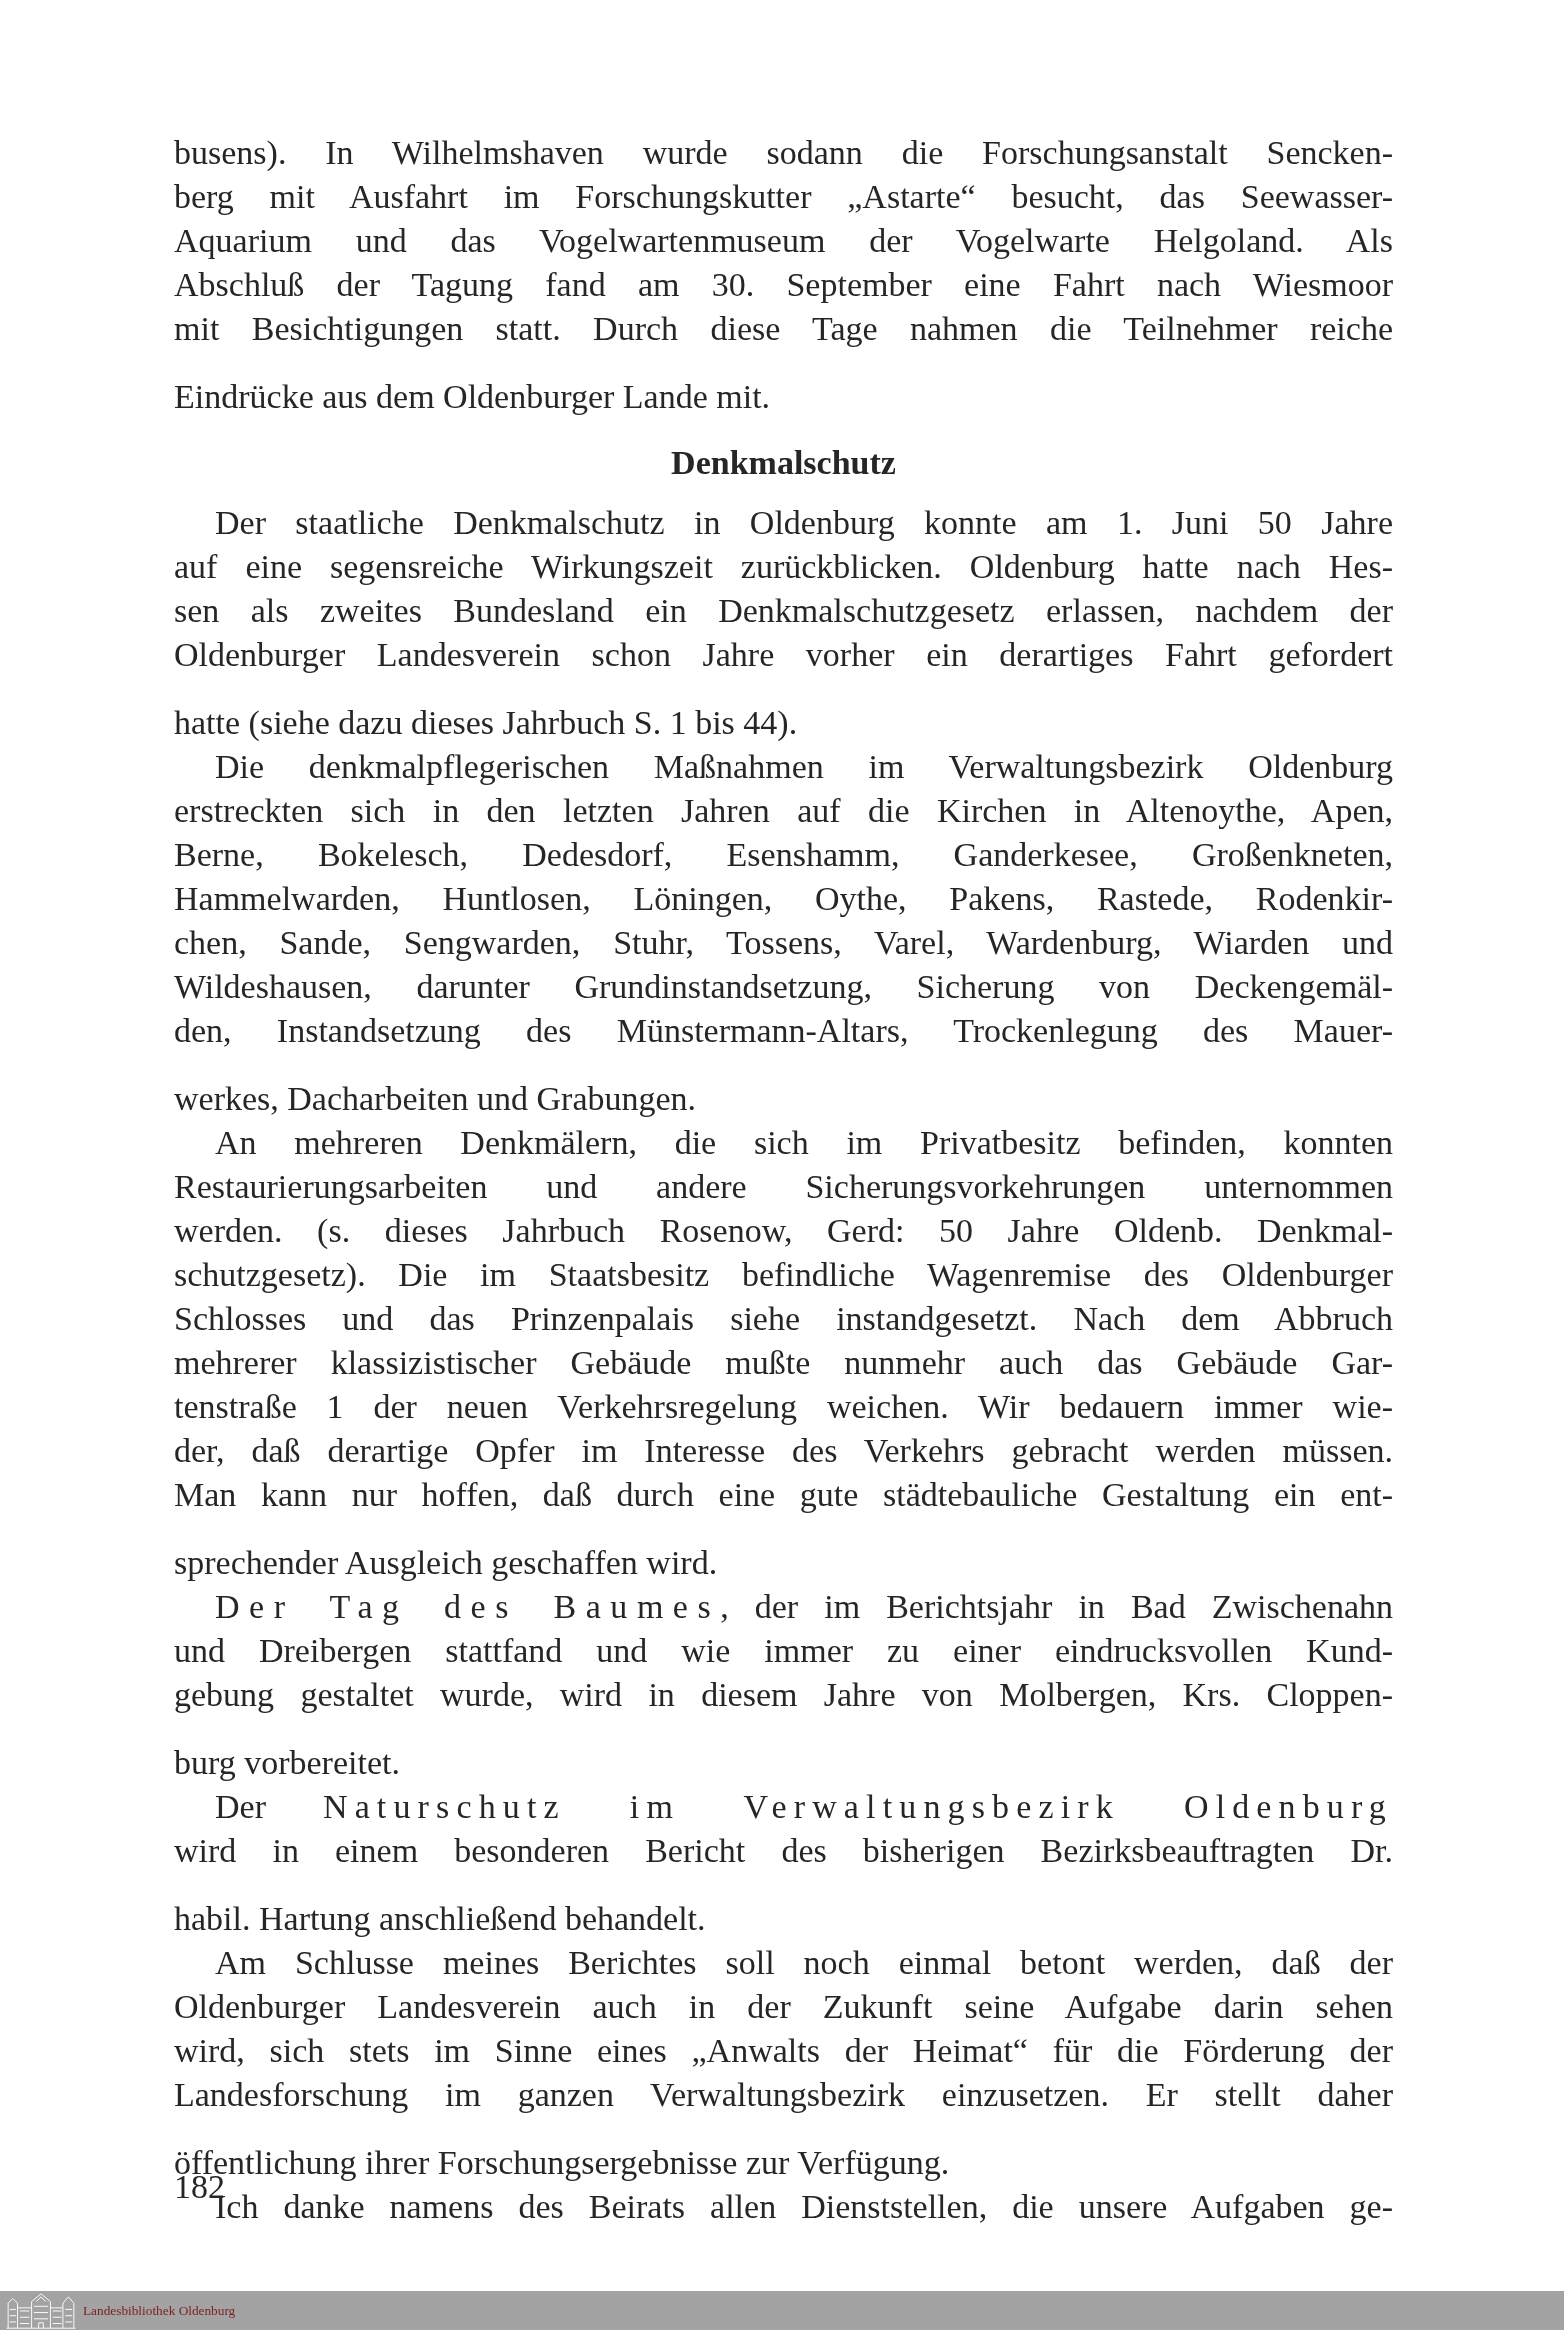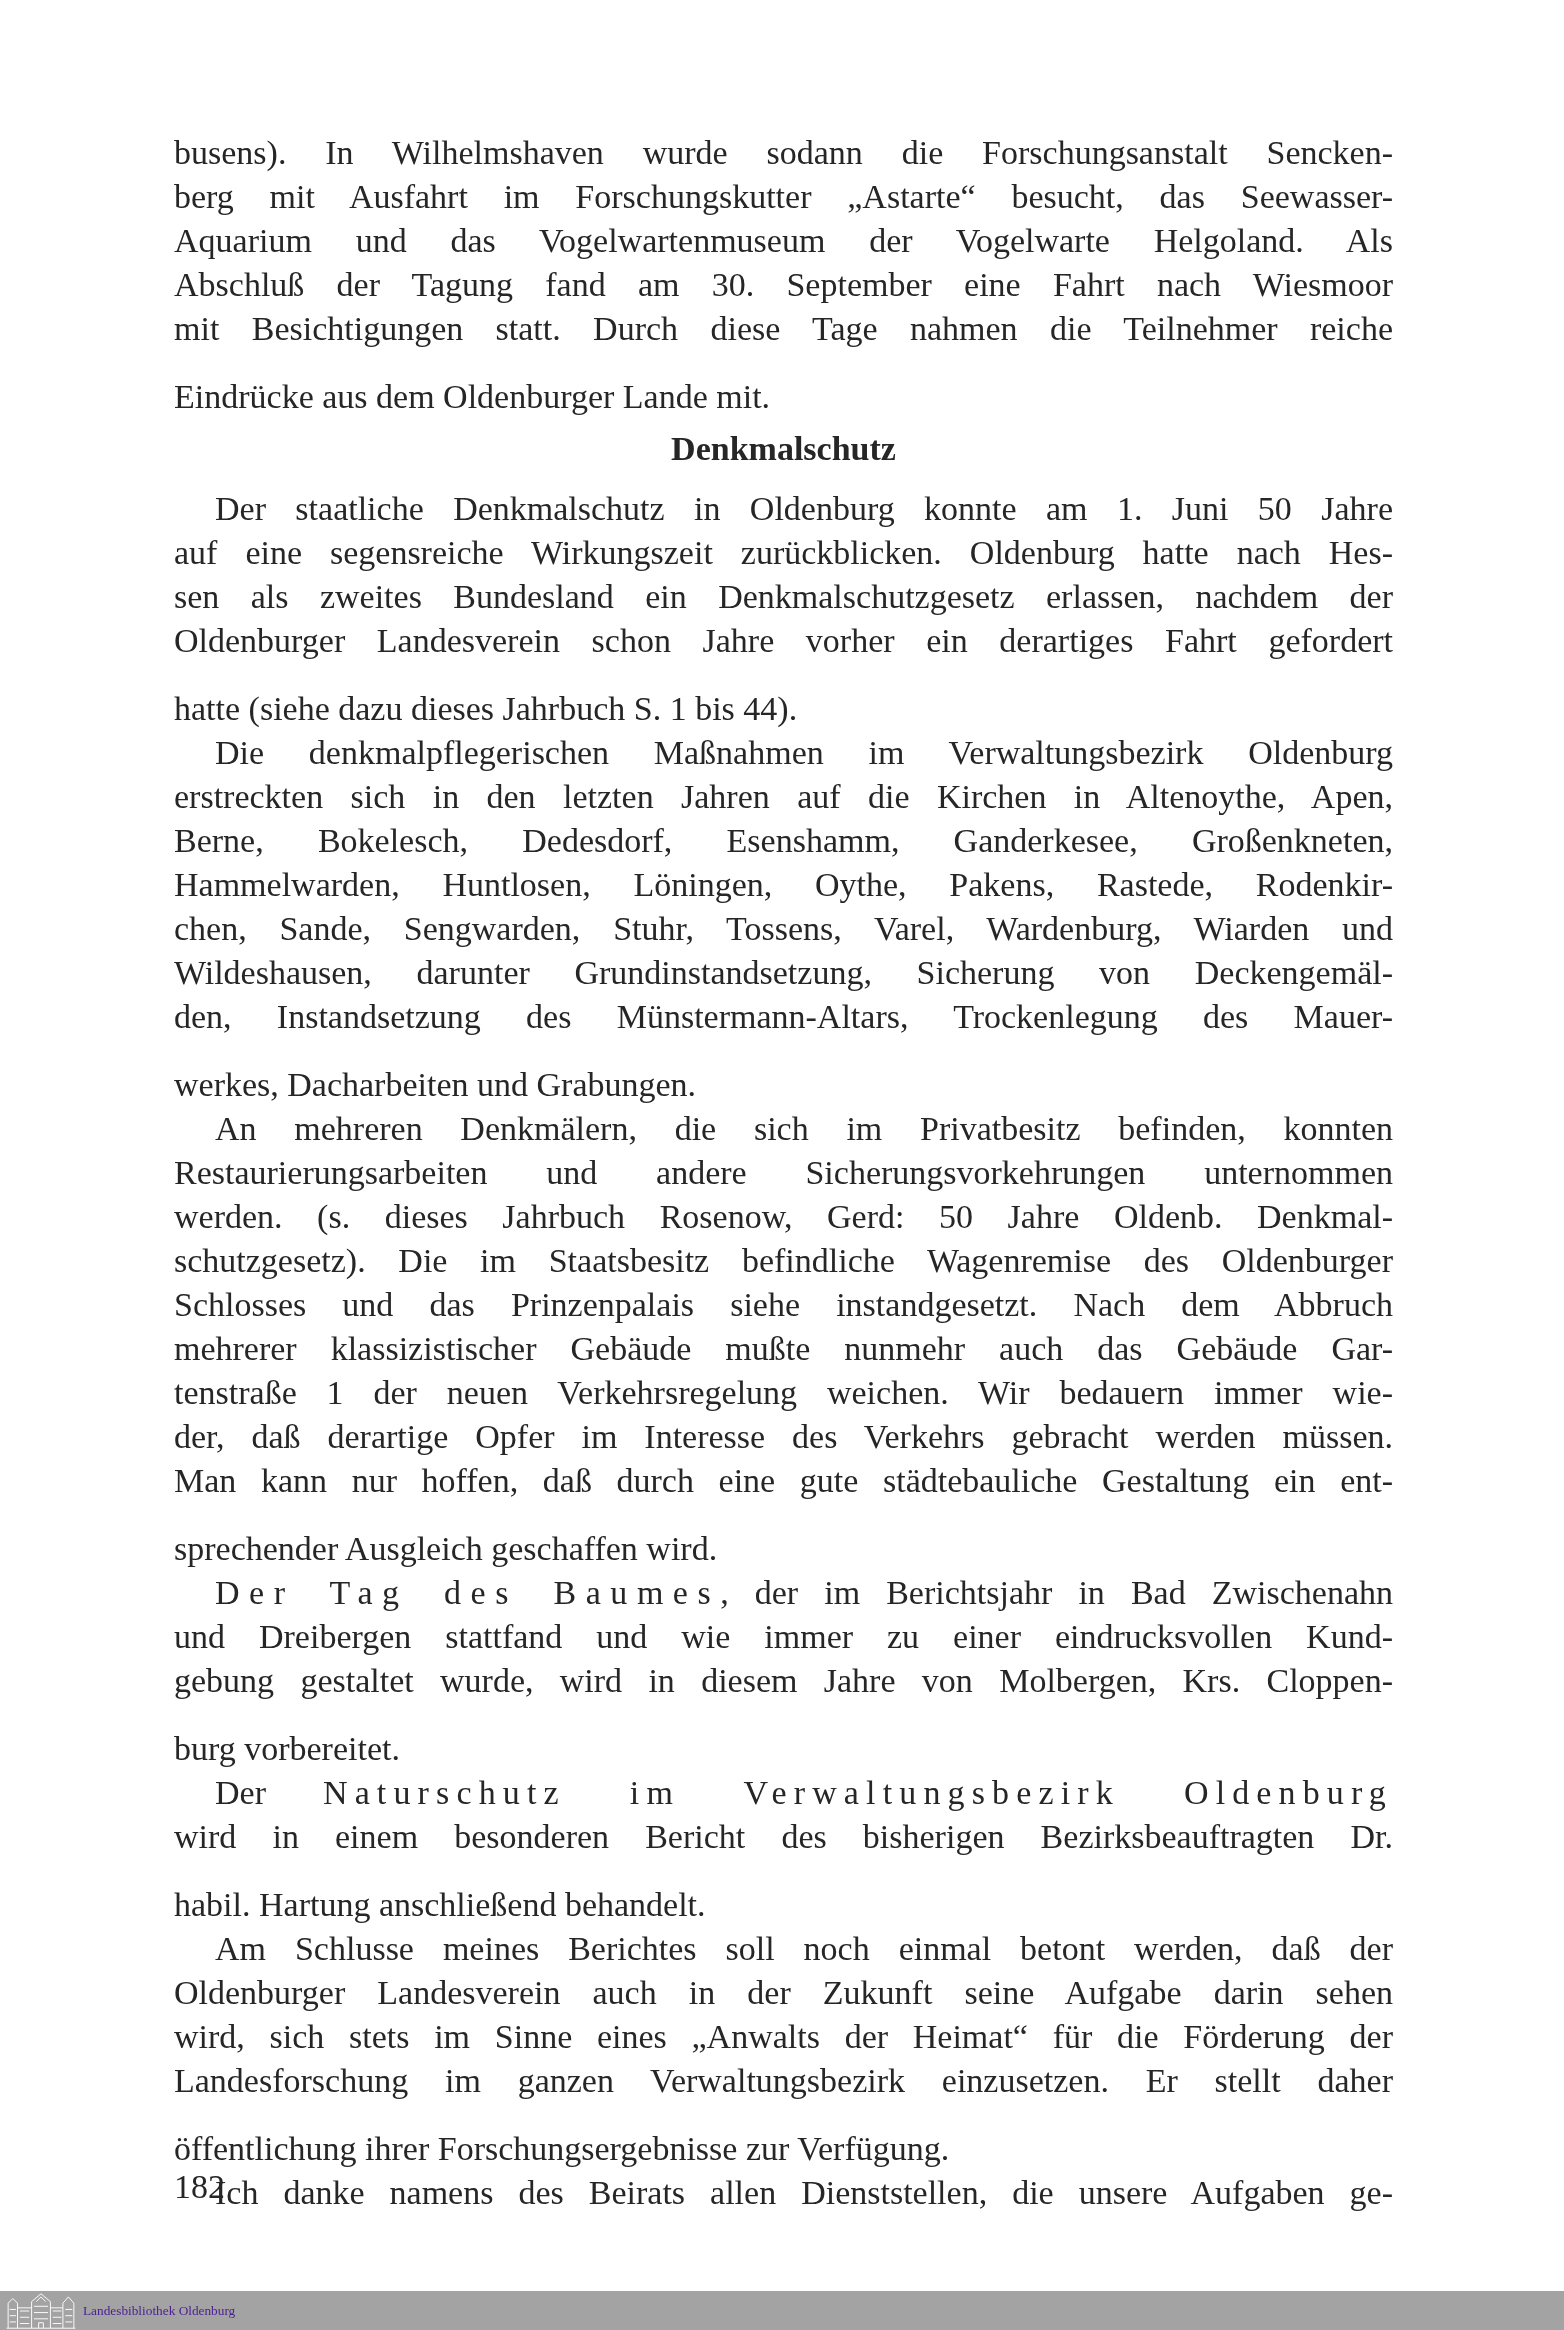--- a/index.html
+++ b/index.html
@@ -29,21 +29,21 @@
   }
   .line.last { text-align-last: left; margin-top: 24px; }
   .line.indent { padding-left: 41px; }
   .heading {
     display: block;
     text-align: center;
     font-weight: bold;
     font-size: 34px;
     height: 44px;
     line-height: 44px;
-    margin-top: 8px;
+    margin-top: 22px;
     margin-bottom: 15.6px;
   }
   .spaced { letter-spacing: 0.28em; }
   .page-number {
     position: absolute;
     left: 174px;
     top: 2137px;
     font-size: 34px;
     line-height: 44px;
     margin-top: 28px;
@@ -58,21 +58,21 @@
     display: flex;
     align-items: center;
   }
   .footer-logo {
     width: 72px;
     height: 38px;
     margin-left: 4.7px;
     margin-top: 1.6px;
   }
   .footer-text {
-    color: #4c1d95;
+    color: #7f1d1d;
     font-family: "Liberation Serif", "DejaVu Serif", serif;
     font-size: 13.3px;
     margin-left: 6.3px;
   }
 </style>
 </head>
 <body>
 
 <div class="page">
 

